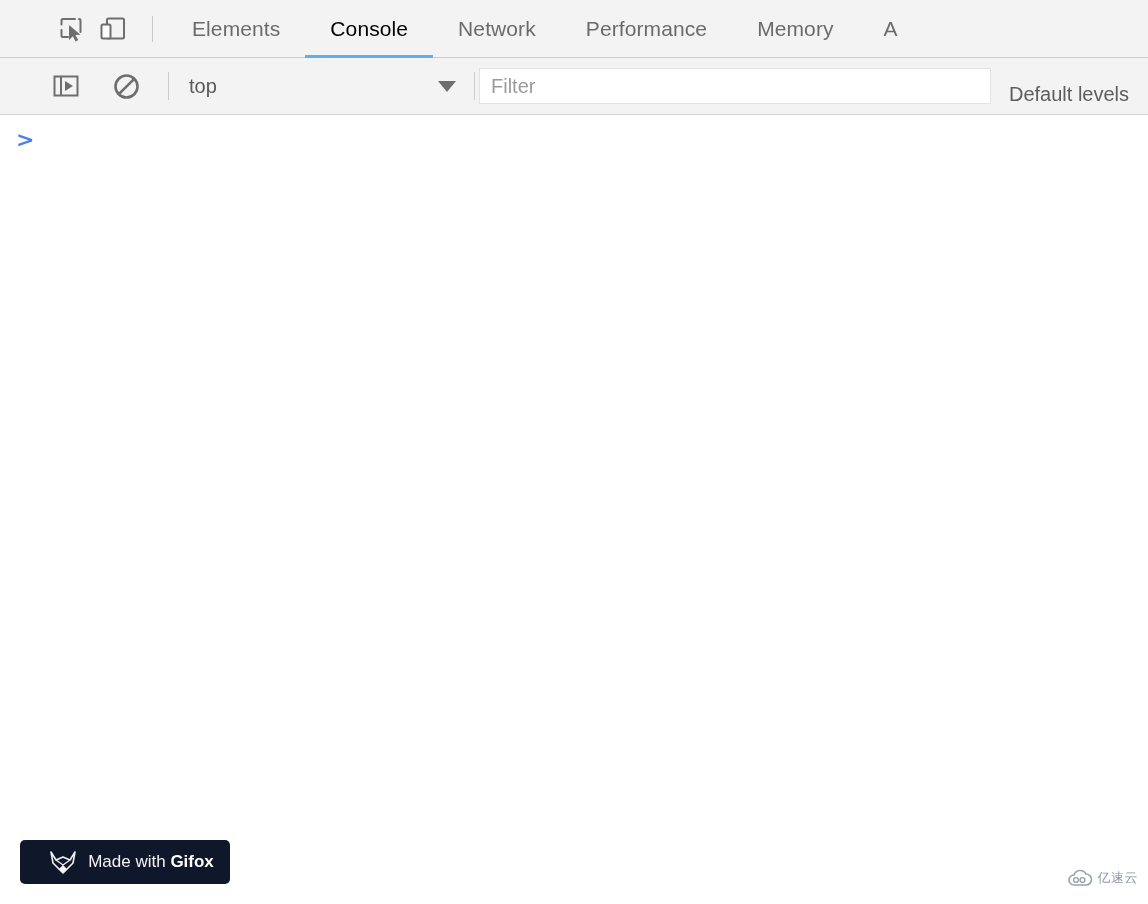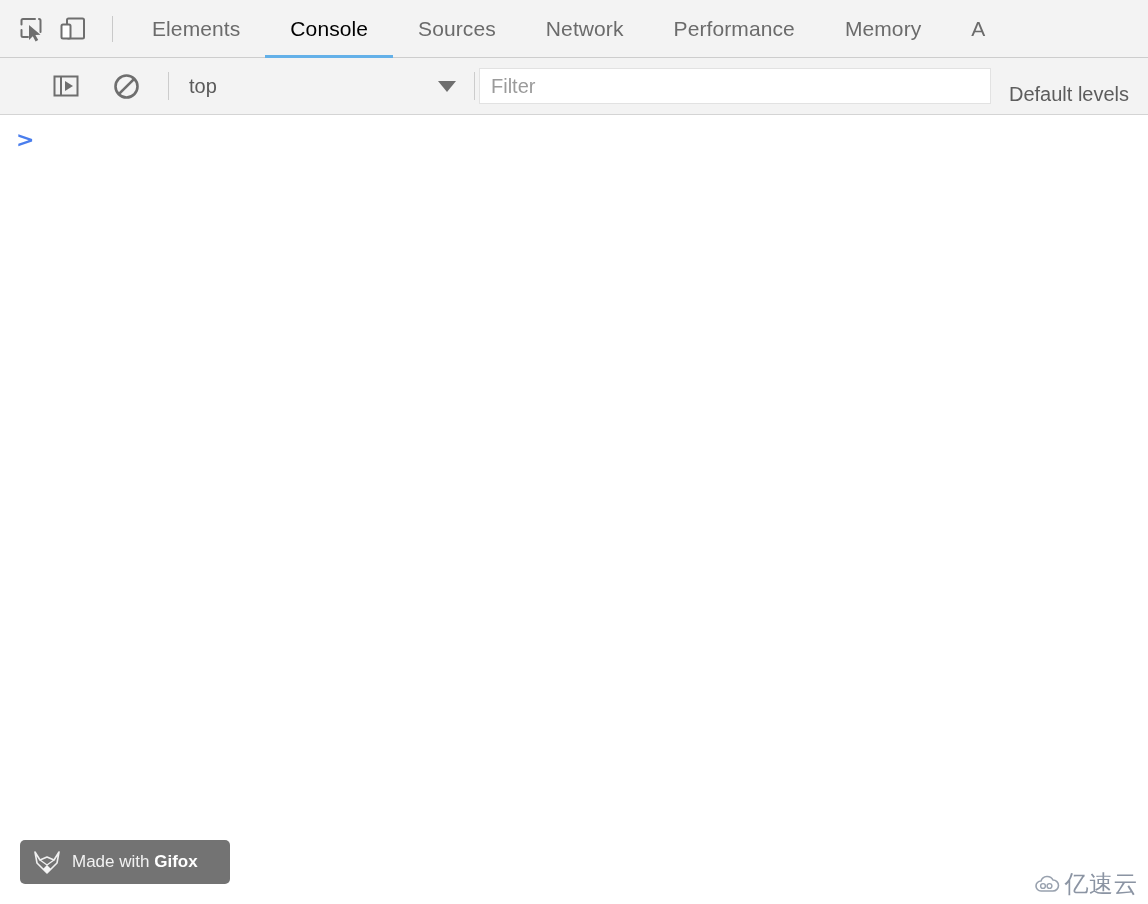--- a/index.html
+++ b/index.html
@@ -21,20 +21,21 @@
     position: absolute;
     left: 0;
     top: 0;
     width: 1148px;
     height: 58px;
     background: #f3f3f3;
     border-bottom: 1px solid #cdcdcd;
     display: flex;
     align-items: center;
     box-sizing: border-box;
+    padding-left: 40px;
   }
   .tool-icon-btn {
     width: 42px;
     height: 40px;
     display: flex;
     align-items: center;
     justify-content: center;
     flex: 0 0 auto;
   }
   .tool-icon-btn:first-child { margin-left: 10px; }
@@ -187,24 +188,25 @@
     height: 24px;
   }
 
   
   .gifox-badge {
     position: absolute;
     left: 20px;
     top: 840px;
     width: 210px;
     height: 44px;
-    background: #737373;
+    background: #0f172a;
     border-radius: 5px;
     display: flex;
     align-items: center;
+    justify-content: center;
   }
   .gifox-logo {
     margin-left: 12px;
     width: 30px;
     height: 28px;
     flex: 0 0 auto;
     display: flex;
     align-items: center;
     justify-content: center;
   }
@@ -227,21 +229,21 @@
     display: flex;
     align-items: center;
   }
   .watermark-logo {
     width: 26px;
     height: 20px;
     flex: 0 0 auto;
   }
   .watermark-text {
     margin-left: 5px;
-    font-size: 24px;
+    font-size: 13px;
     color: #8b94a3;
     font-family: "DejaVu Sans", sans-serif;
     letter-spacing: .5px;
   }
 </style>
 </head>
 <body>
 
 <div class="tabbar">
 
@@ -268,23 +270,20 @@
   <div class="tab-divider"></div>
 
   <div class="tabs">
     <div class="tab">
       <span>Elements</span>
     </div>
     <div class="tab active">
       <span>Console</span>
     </div>
     <div class="tab">
-      <span>Sources</span>
-    </div>
-    <div class="tab">
       <span>Network</span>
     </div>
     <div class="tab">
       <span>Performance</span>
     </div>
     <div class="tab">
       <span>Memory</span>
     </div>
     <div class="tab">
       <span>A</span>

